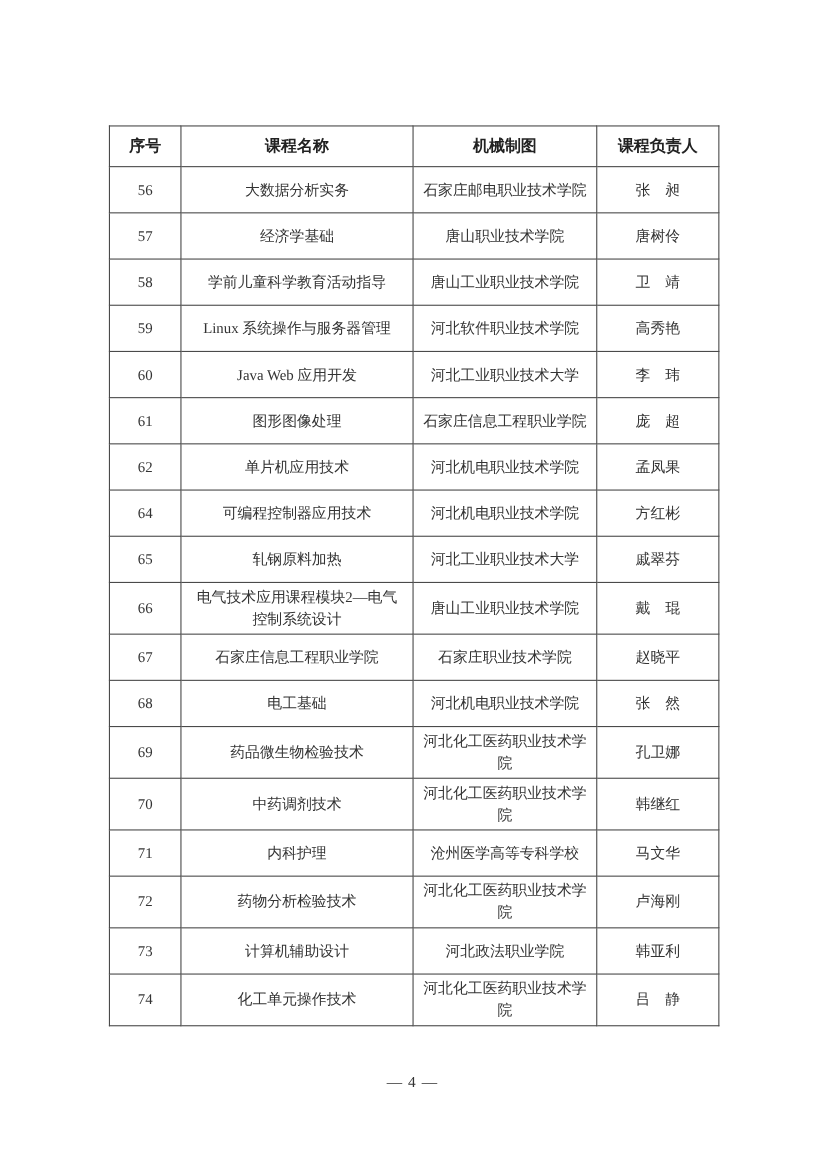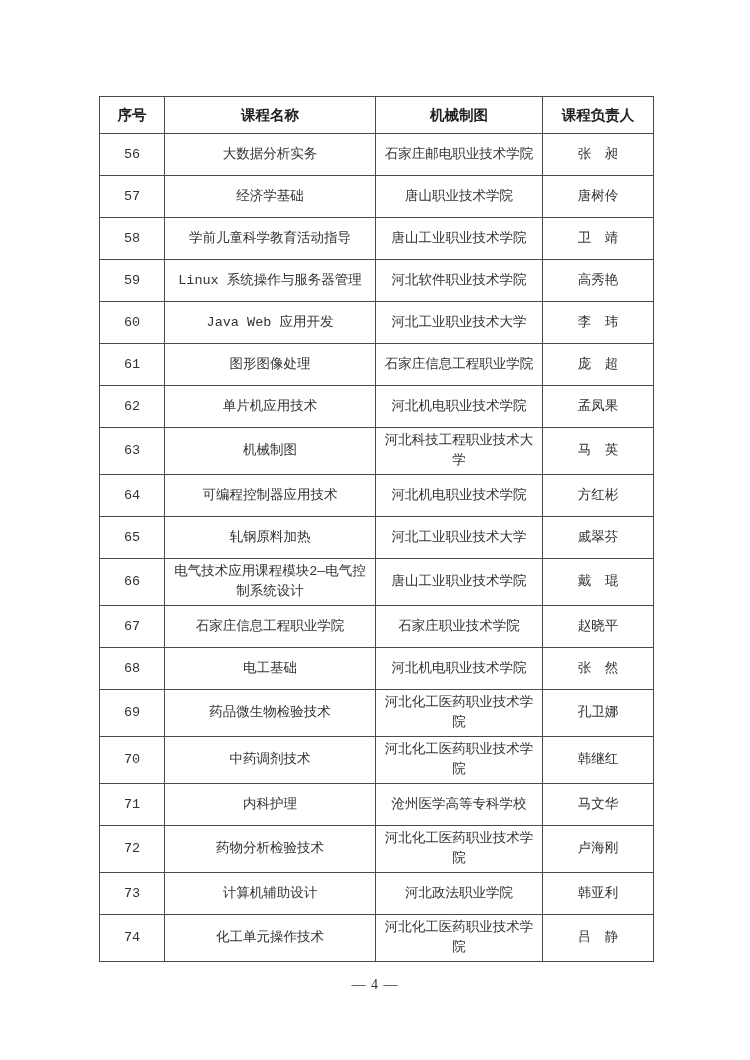--- a/index.html
+++ b/index.html
@@ -12,21 +12,21 @@
     width: 750px;
     height: 1060px;
     background: #ffffff;
     overflow: hidden;
     font-family: "Liberation Serif", "DejaVu Serif", serif;
     color: #2f2f2f;
   }
   table.course-table {
     position: absolute;
     left: 99px;
-    top: 96px;
+    top: 114px;
     width: 554px;
     border-collapse: collapse;
     table-layout: fixed;
     border: 1.5px solid #4a4a4a;
     padding-left: 26px;
   }
   table.course-table col.c-no     { width: 65px;  }
   table.course-table col.c-course { width: 211px; }
   table.course-table col.c-unit   { width: 167px; }
   table.course-table col.c-leader { width: 111px; }
@@ -40,21 +40,21 @@
     line-height: 20px;
     overflow-wrap: break-word;
   }
   table.course-table thead tr { height: 37px; }
   table.course-table thead th {
     font-family: "Liberation Sans", "DejaVu Sans", sans-serif;
     font-weight: bold;
     font-size: 14.5px;
     color: #222222;
   }
-  table.course-table tbody tr { height: 42px; font-family: Liberation Mono, monospace; }
+  table.course-table tbody tr { height: 42px; }
   table.course-table tbody td { color: #333333; }
   .page-footer {
     position: absolute;
     left: 0;
     right: 0;
     top: 977px;
     text-align: center;
     font-size: 14px;
     color: #333333;
     letter-spacing: 1px;
@@ -117,26 +117,20 @@
           <td>石家庄信息工程职业学院</td>
           <td>庞　超</td>
         </tr>
         <tr>
           <td>62</td>
           <td>单片机应用技术</td>
           <td>河北机电职业技术学院</td>
           <td>孟凤果</td>
         </tr>
         <tr>
-          <td>63</td>
-          <td>机械制图</td>
-          <td>河北科技工程职业技术大学</td>
-          <td>马　英</td>
-        </tr>
-        <tr>
           <td>64</td>
           <td>可编程控制器应用技术</td>
           <td>河北机电职业技术学院</td>
           <td>方红彬</td>
         </tr>
         <tr>
           <td>65</td>
           <td>轧钢原料加热</td>
           <td>河北工业职业技术大学</td>
           <td>戚翠芬</td>

